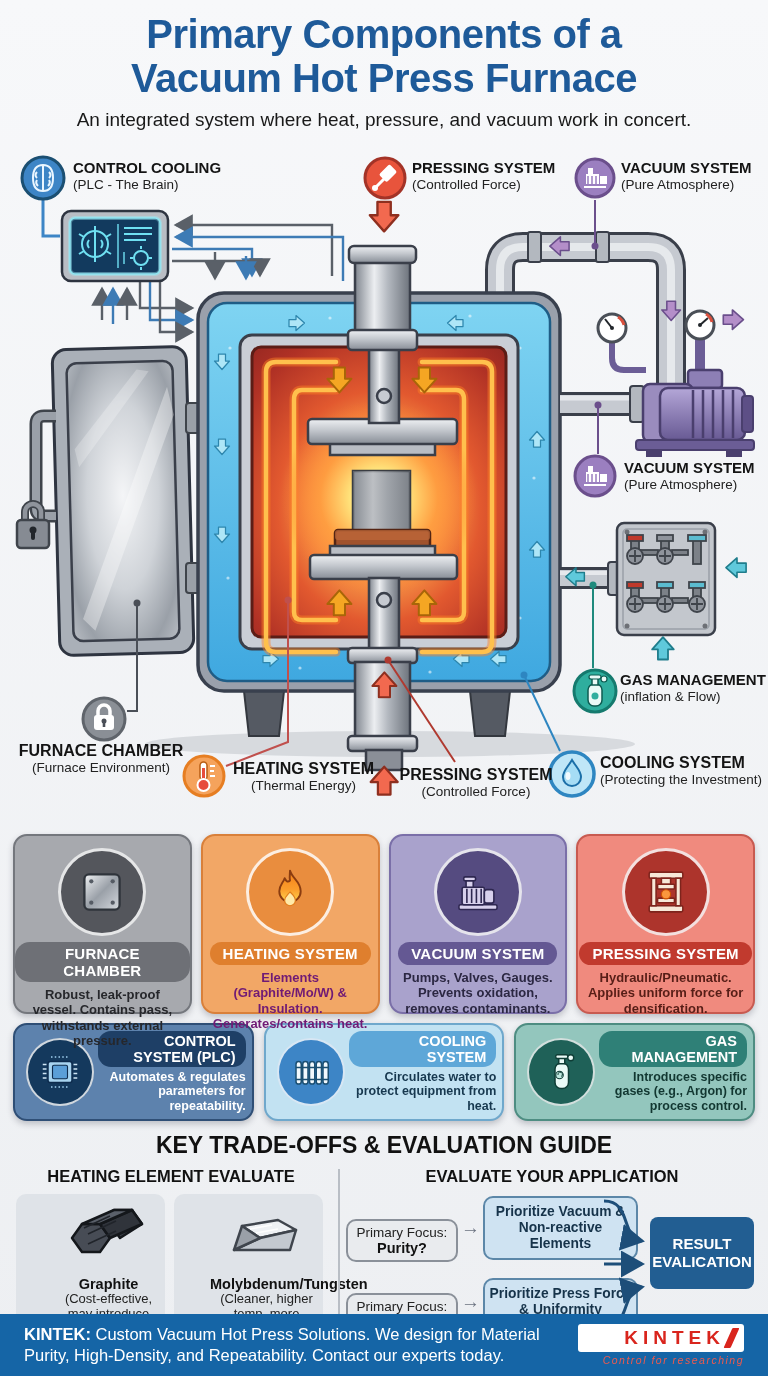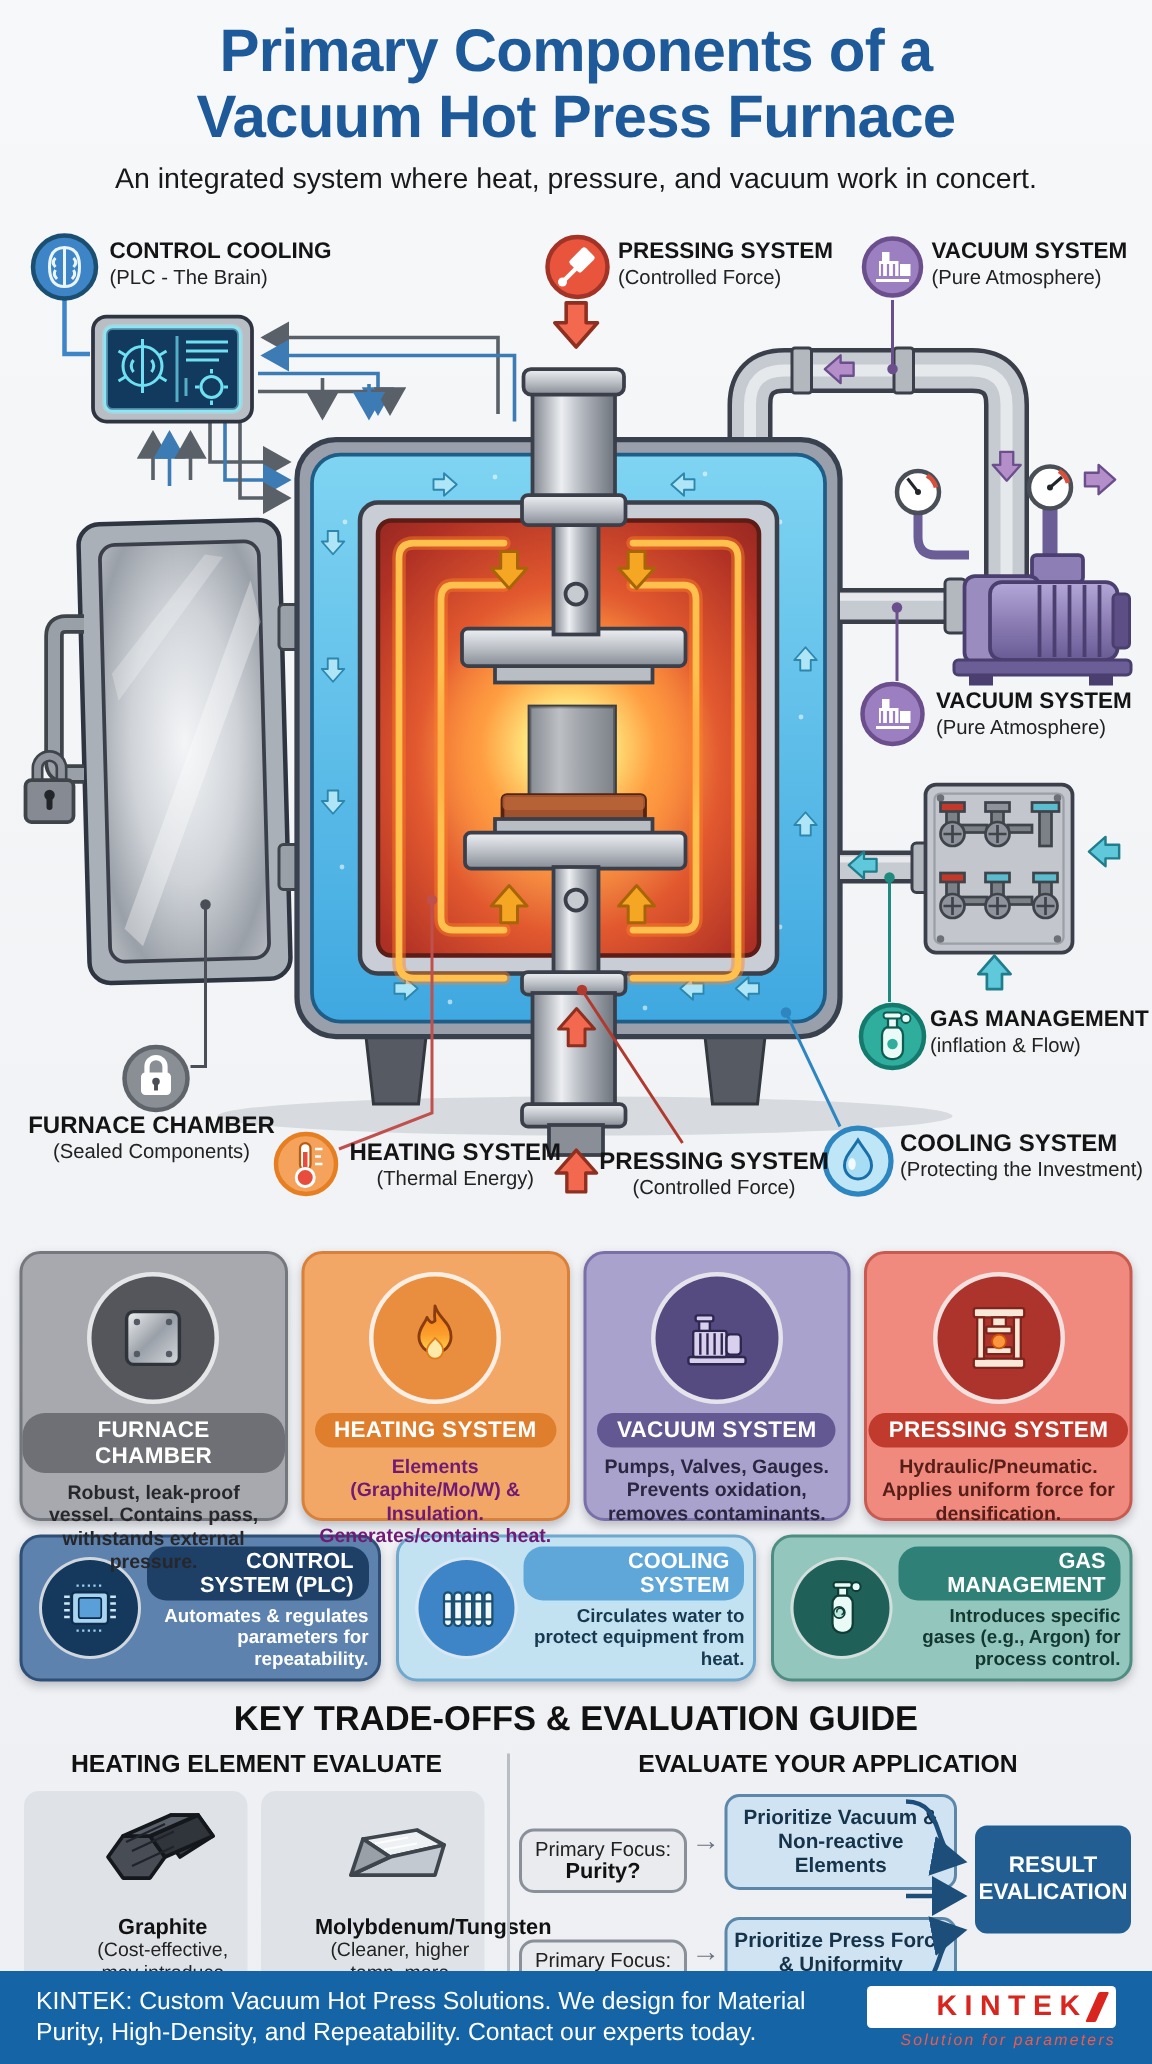--- a/index.html
+++ b/index.html
@@ -62,21 +62,21 @@
   .focus-pill .l2{font-size:14.5px;font-weight:700;color:#111;}
   .ev-arrow{color:#6b7280;font-size:19px;font-weight:700;margin:0 3px;}
   .action-pill{flex:1;background:#cfe3f2;border:2px solid #5c87a8;border-radius:10px;text-align:center;padding:6px 4px;font-size:13.8px;font-weight:700;color:#16334a;line-height:1.15;}
   .result-box{position:absolute;right:4px;top:52px;width:104px;height:72px;background:#225e92;border-radius:8px;color:#fff;
               display:flex;align-items:center;justify-content:center;text-align:center;font-weight:800;font-size:15px;line-height:1.2;padding:0 6px;box-sizing:border-box;}
   .ev-connect{position:absolute;right:108px;top:14px;}
   
   .footer{position:absolute;left:0;bottom:0;width:768px;height:62px;background:#1565a6;display:flex;align-items:center;
           justify-content:space-between;padding:0 24px;box-sizing:border-box;}
   .f-text{color:#fff;font-size:16.5px;line-height:1.3;max-width:560px;}
-  .f-text b{font-weight:400;text-align:center;}
+  .f-text b{font-weight:700;text-align:center;}
   .logo-wrap{text-align:right;}
   .logo-box{background:#fff;border-radius:3px;padding:3px 9px;display:inline-flex;align-items:center;}
   .logo-txt{color:#d9251d;font-weight:800;letter-spacing:5px;font-size:19px;margin-left:37px;}
   .logo-slash{display:inline-block;width:7px;height:20px;background:#d9251d;transform:skewX(-24deg);margin-left:3px;border-radius:1px;}
   .logo-tag{color:#ef5a4e;font-size:10.5px;font-style:italic;letter-spacing:1.5px;margin-top:2px;}
 </style>
 </head>
 <body>
 
 <div id="page">
@@ -478,21 +478,21 @@
     <div class="callout" style="left:624px;top:312px;">
       <div class="t1">VACUUM SYSTEM</div>
       <div class="t2">(Pure Atmosphere)</div>
     </div>
     <div class="callout" style="left:620px;top:524px;">
       <div class="t1">GAS MANAGEMENT</div>
       <div class="t2">(inflation &amp; Flow)</div>
     </div>
     <div class="callout big ctr" style="left:8px;top:594px;width:186px;">
       <div class="t1">FURNACE CHAMBER</div>
-      <div class="t2">(Sealed Components)</div>
+      <div class="t2">(Furnace Environment)</div>
     </div>
     <div class="callout big" style="left:233px;top:612px;">
       <div class="t1">HEATING SYSTEM</div>
       <div class="t2 ctr">(Thermal Energy)</div>
     </div>
     <div class="callout big ctr" style="left:398px;top:618px;width:156px;">
       <div class="t1">PRESSING SYSTEM</div>
       <div class="t2">(Controlled Force)</div>
     </div>
     <div class="callout big" style="left:600px;top:606px;">
@@ -708,17 +708,17 @@
 
   <div class="footer">
     <div class="f-text">
       <b>KINTEK:</b><span> Custom Vacuum Hot Press Solutions. We design for Material Purity, High-Density, and Repeatability. Contact our experts today.</span>
     </div>
     <div class="logo-wrap">
       <div class="logo-box">
         <span class="logo-txt">KINTEK</span>
         <span class="logo-slash"></span>
       </div>
-      <div class="logo-tag">Solution for parameters</div>
+      <div class="logo-tag">Control for researching</div>
     </div>
   </div>
 
 </div>
 
 </body></html>

